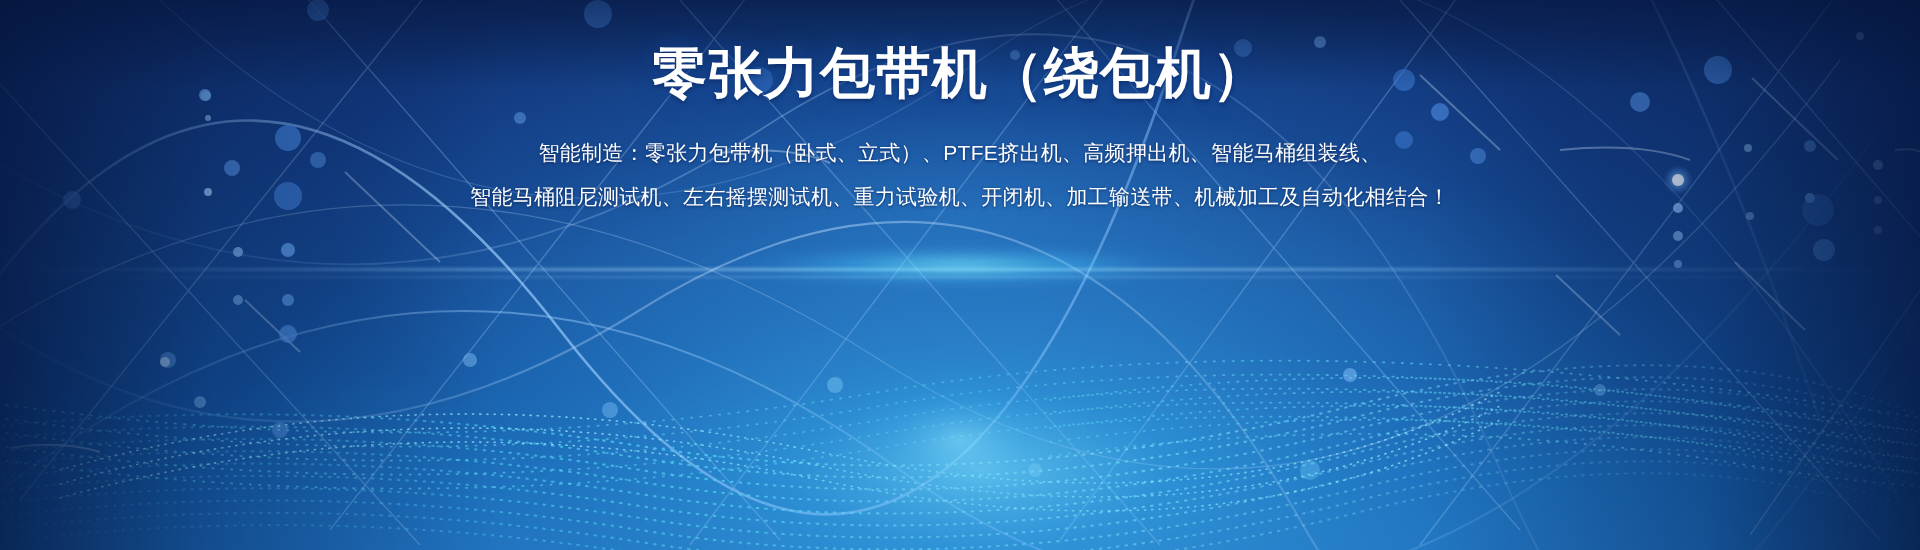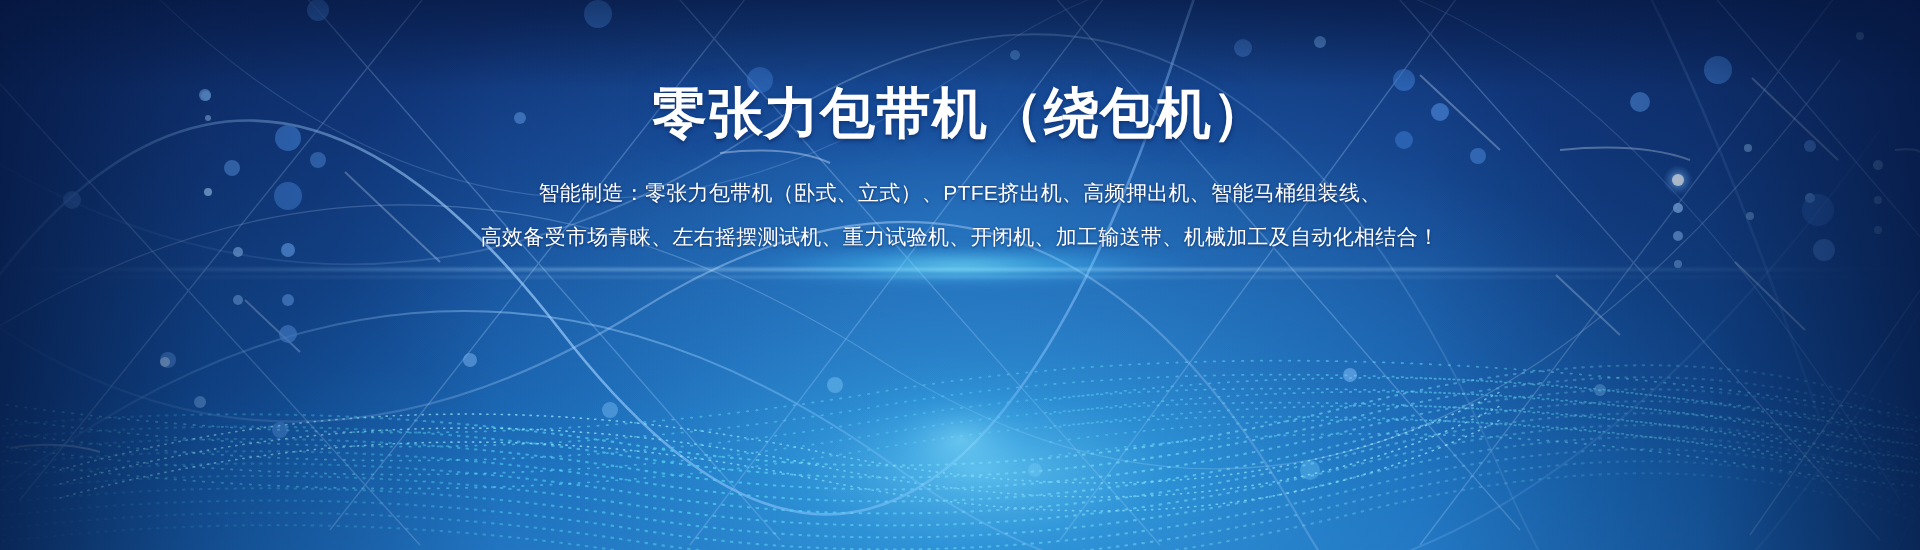--- a/index.html
+++ b/index.html
@@ -58,21 +58,21 @@
 
   svg.bg { position:absolute; inset:0; width:1920px; height:550px; }
 
   
   .content {
     position:absolute;
     left:0; right:0; top:0;
     text-align:center;
     z-index:6;
   }
-  .title-wrap { padding-top:80px; }
+  .title-wrap { padding-top:40px; }
   .title-line {
     color:#ffffff;
     font-size:55px;
     line-height:66px;
     font-weight:bold;
     letter-spacing:1px;
     text-shadow:0 0 22px rgba(20,70,150,0.85), 0 2px 4px rgba(8,30,80,0.7);
     white-space:nowrap;
   }
   .title-line.l2 { letter-spacing:0px; }
@@ -295,17 +295,17 @@
   <div class="vignette"></div>
 
   <div class="content">
 
     <div class="title-wrap">
       <div class="title-line l1">零张力包带机（绕包机）</div>
     </div>
 
     <div class="subtitle-wrap">
       <div class="sub-line">智能制造：零张力包带机（卧式、立式）、PTFE挤出机、高频押出机、智能马桶组装线、</div>
-      <div class="sub-line">高效备受市场青睐、左右摇摆测试机、重力试验机、开闭机、加工输送带、机械加工及自动化相结合！</div>
+      <div class="sub-line">智能马桶阻尼测试机、左右摇摆测试机、重力试验机、开闭机、加工输送带、机械加工及自动化相结合！</div>
     </div>
 
   </div>
 </div>
 
 </body></html>

